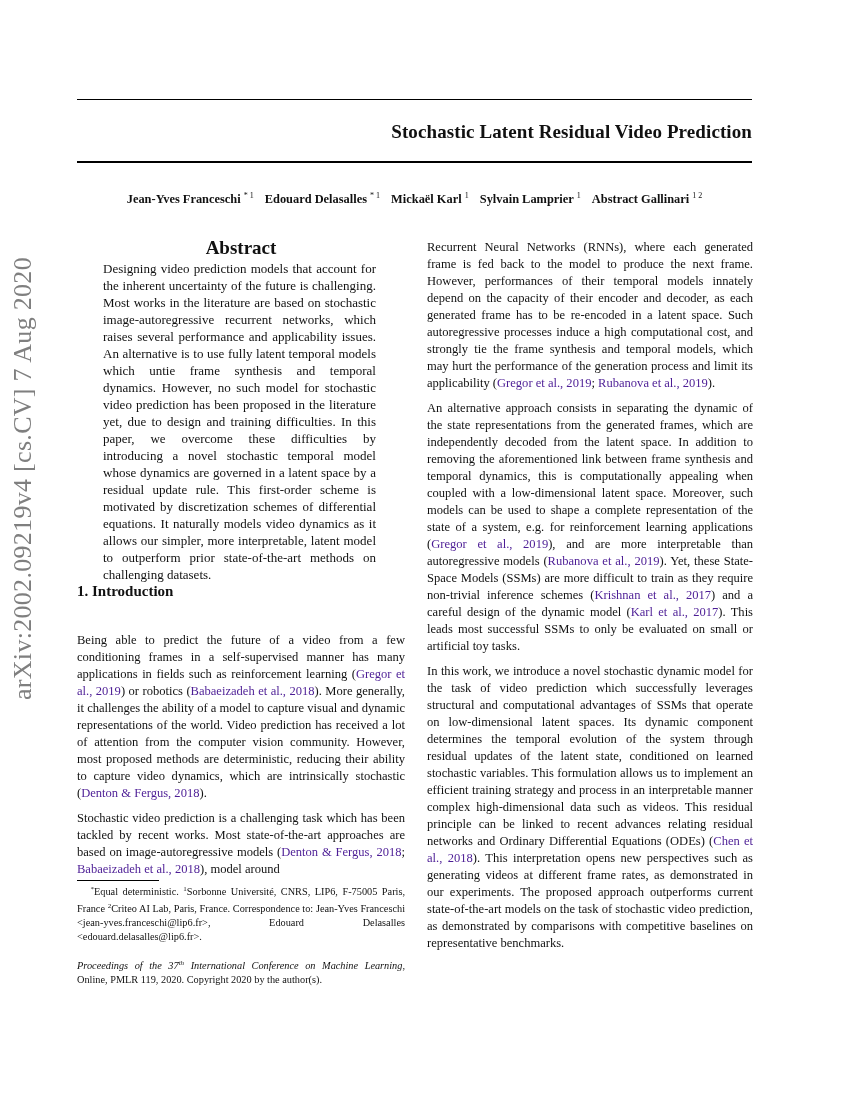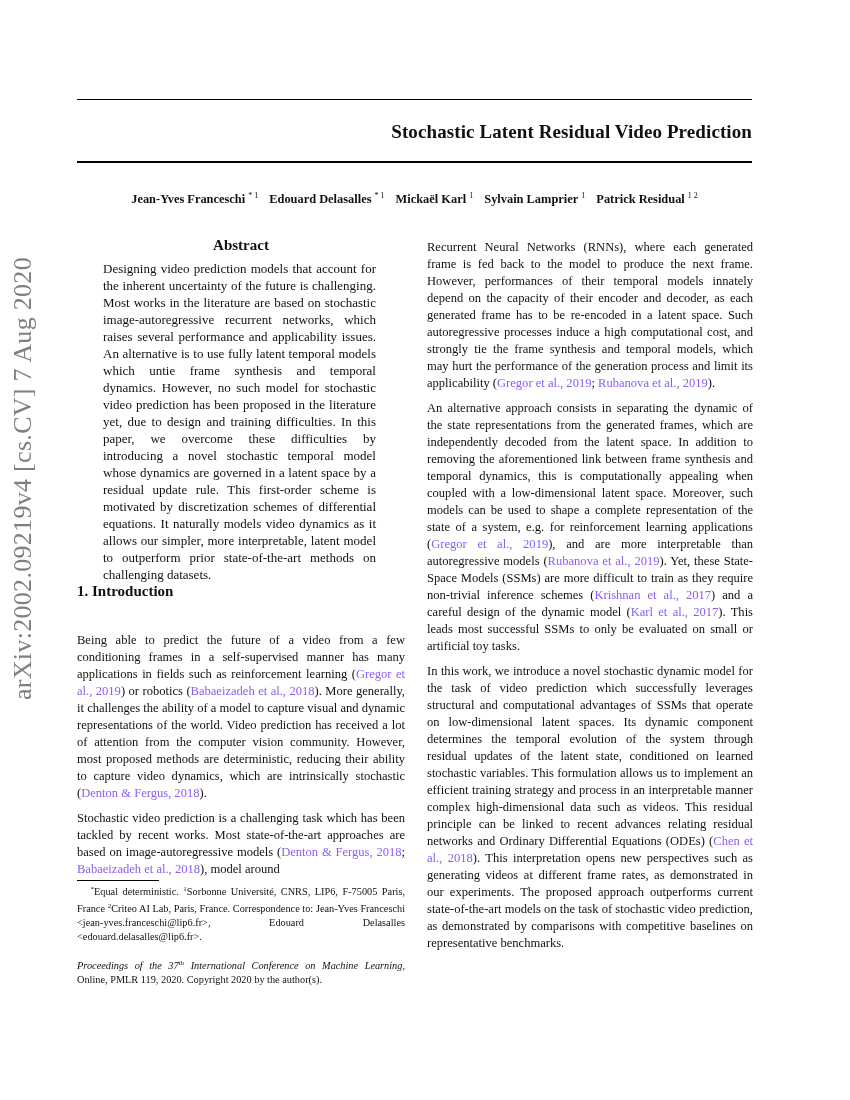--- a/index.html
+++ b/index.html
@@ -13,26 +13,26 @@
   .authors { position:absolute; top:191px; left:77px; width:675px; text-align:center;
              font-size:12.4px; font-weight:bold; white-space:nowrap; }
   .authors .author { margin:0 4px; }
   .authors sup { font-weight:normal; font-size:8px; margin-left:3px; vertical-align:5px; }
   .arxiv { position:absolute; left:8px; top:700px; transform-origin:0 0; transform:rotate(-90deg);
            font-size:26px; color:#7f7f7f; white-space:nowrap; letter-spacing:0.3px; }
   .col { position:absolute; font-size:12.55px; line-height:17px; text-align:justify; }
   .col-left { left:77px; width:328px; }
   .col-right { left:427px; width:326px; top:239px; }
   .abstract-title { position:absolute; top:237px; left:77px; width:328px; text-align:center;
-                    font-size:15px; font-weight:bold; }
+                    font-size:19px; font-weight:bold; }
   .abstract-body { position:absolute; top:260px; left:103px; width:273px;
                    font-size:13px; line-height:17px; text-align:justify; }
   .section-head { position:absolute; top:583px; left:77px; font-size:15px; font-weight:bold; }
   p { margin:0 0 8px 0; }
-  .cite { color:#8b5cf6; }
+  .cite { color:#4c1d95; }
   .footnote-rule { position:absolute; top:880px; left:77px; width:82px; height:1px; background:#000; }
   .footnotes { position:absolute; top:882px; left:77px; width:328px; font-size:10.3px;
                line-height:14px; text-align:justify; }
   .footnotes sup { font-size:7px; vertical-align:4px; }
   .proceedings { margin-top:12px; }
   .proceedings i { font-style:italic; }
 </style>
 </head>
 <body>
 
@@ -40,21 +40,21 @@
 
 <div class="rule rule-top"></div>
 <div class="title">Stochastic Latent Residual Video Prediction</div>
 <div class="rule rule-bottom"></div>
 
 <div class="authors">
   <span class="author"><span>Jean-Yves Franceschi</span><sup>* 1</sup></span>
   <span class="author"><span>Edouard Delasalles</span><sup>* 1</sup></span>
   <span class="author"><span>Mickaël Karl</span><sup>1</sup></span>
   <span class="author"><span>Sylvain Lamprier</span><sup>1</sup></span>
-  <span class="author"><span>Patrick Residual</span><sup>1 2</sup></span>
+  <span class="author"><span>Abstract Gallinari</span><sup>1 2</sup></span>
 </div>
 
 <div class="abstract-title">Abstract</div>
 <div class="abstract-body">Designing video prediction models that account for the inherent uncertainty of the future is challenging. Most works in the literature are based on stochastic image-autoregressive recurrent networks, which raises several performance and applicability issues. An alternative is to use fully latent temporal models which untie frame synthesis and temporal dynamics. However, no such model for stochastic video prediction has been proposed in the literature yet, due to design and training difficulties. In this paper, we overcome these difficulties by introducing a novel stochastic temporal model whose dynamics are governed in a latent space by a residual update rule. This first-order scheme is motivated by discretization schemes of differential equations. It naturally models video dynamics as it allows our simpler, more interpretable, latent model to outperform prior state-of-the-art methods on challenging datasets.</div>
 
 <div class="section-head">1. Introduction</div>
 
 <div class="col col-left" style="top:632px;">
   <p><span>Being able to predict the future of a video from a few conditioning frames in a self-supervised manner has many applications in fields such as reinforcement learning (</span><a class="cite">Gregor et al., 2019</a><span>) or robotics (</span><a class="cite">Babaeizadeh et al., 2018</a><span>). More generally, it challenges the ability of a model to capture visual and dynamic representations of the world. Video prediction has received a lot of attention from the computer vision community. However, most proposed methods are deterministic, reducing their ability to capture video dynamics, which are intrinsically stochastic (</span><a class="cite">Denton &amp; Fergus, 2018</a><span>).</span></p>
   <p><span>Stochastic video prediction is a challenging task which has been tackled by recent works. Most state-of-the-art approaches are based on image-autoregressive models (</span><a class="cite">Denton &amp; Fergus, 2018</a><span>; </span><a class="cite">Babaeizadeh et al., 2018</a><span>), model around</span></p>

